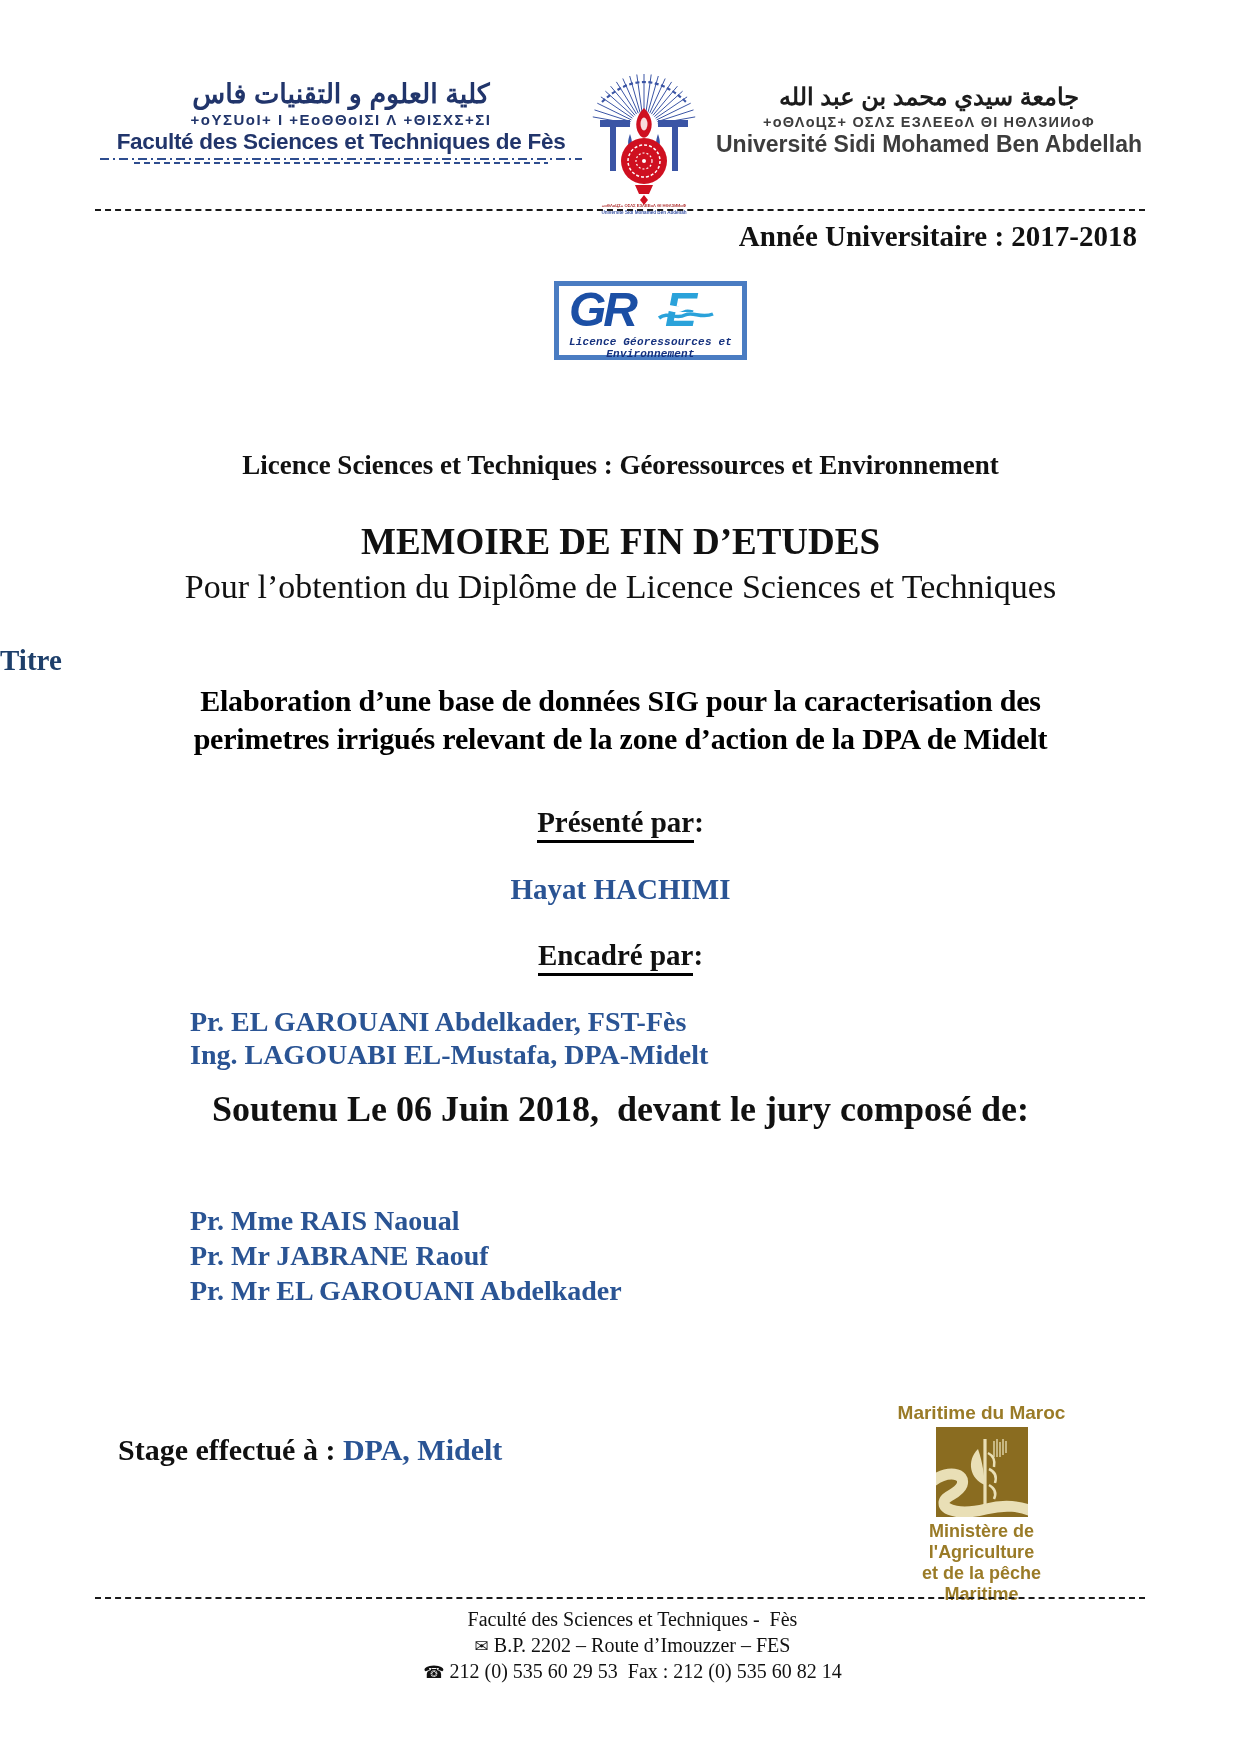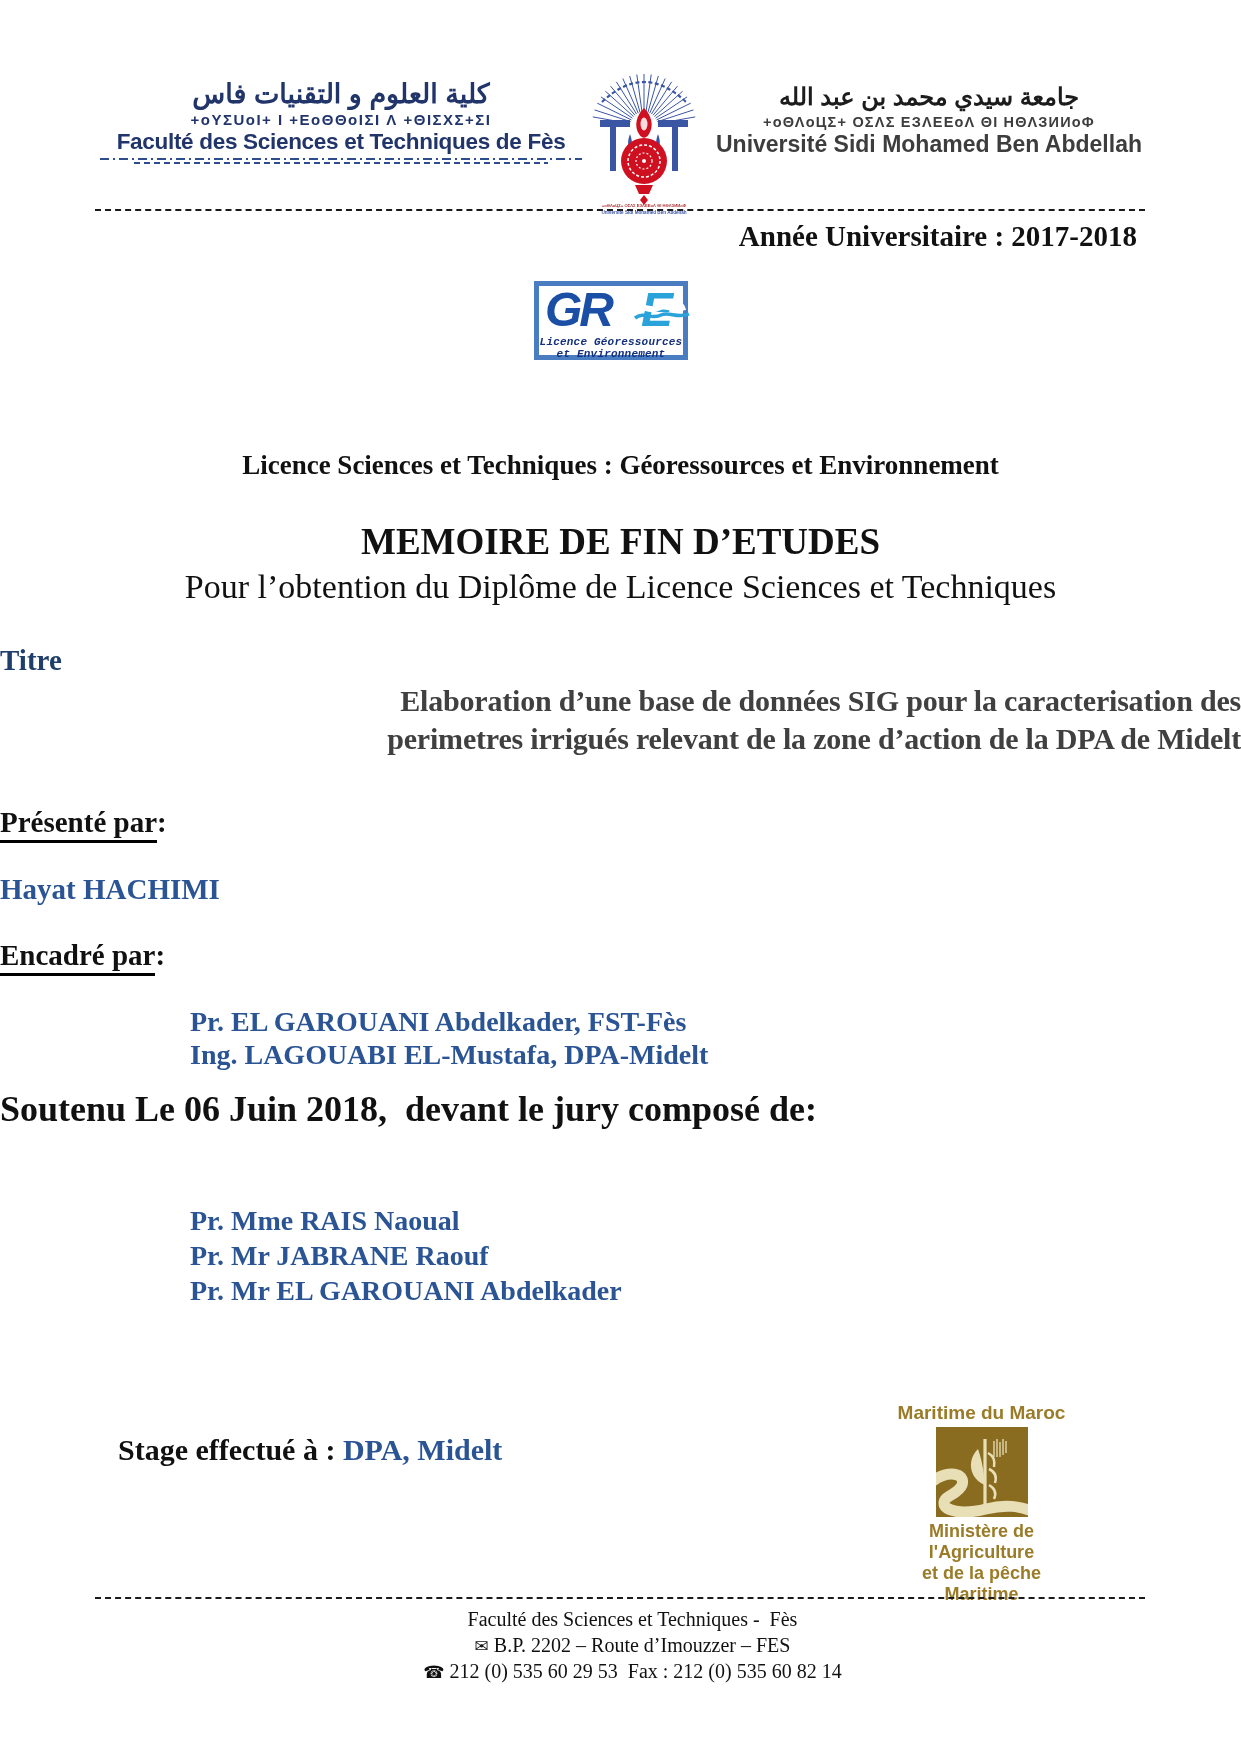--- a/index.html
+++ b/index.html
@@ -24,33 +24,33 @@
 
   .emblem{position:absolute;left:588px;top:56px;width:112px;height:160px;}
 
   .sep{position:absolute;left:95px;width:1050px;border-top:2px dashed #1a1a1a;}
   .sep1{top:209px;}
   .sepfoot{top:1597px;}
 
   .annee{position:absolute;top:220px;right:104px;font-size:29px;font-weight:bold;}
 
   
-  .gre{position:absolute;left:534px;top:281px;width:154px;height:79px;box-sizing:border-box;
+  .gre{position:absolute;left:554px;top:281px;width:193px;height:79px;box-sizing:border-box;
        border:5px solid #4a7cc2;background:#fff;text-align:center;}
   .gre-caption{font-size:11px;font-weight:bold;font-style:italic;color:#15317e;
        font-family:Liberation Mono, monospace;letter-spacing:0.2px;margin-top:0px;}
 
   
   .degree{position:absolute;top:450px;left:0;width:100%;text-align:center;font-size:27px;font-weight:bold;}
   .memoire{position:absolute;top:520px;left:0;width:100%;text-align:center;font-size:37px;font-weight:bold;}
   .subtitle{position:absolute;top:568px;left:0;width:100%;text-align:center;font-size:34px;}
   .titre{position:absolute;top:644px;left:0;width:100%;text-align:left;font-size:29px;font-weight:bold;color:#1e3f6a;}
-  .thesis{position:absolute;top:682px;left:0;width:100%;text-align:right;font-size:30px;font-weight:bold;
-          color:#404040;line-height:38px;letter-spacing:-0.2px;}
-  .center-line{position:absolute;left:0;width:100%;}
+  .thesis{position:absolute;top:682px;left:0;width:100%;text-align:center;font-size:30px;font-weight:bold;
+          color:#000000;line-height:38px;letter-spacing:-0.2px;}
+  .center-line{position:absolute;left:0;width:100%;text-align:center;}
   .presente{top:806px;font-size:29px;font-weight:bold;}
   .hayat{top:873px;font-size:29px;font-weight:bold;color:#2a5494;}
   .encadre{top:939px;font-size:29px;font-weight:bold;}
   .ulabel{display:inline-block;border-bottom:3.5px solid #000;padding-bottom:1px;}
   .supervisors{position:absolute;left:190px;top:1005px;font-size:28px;font-weight:bold;color:#2a5494;line-height:33px;}
   .soutenu{top:1088px;font-size:36px;font-weight:bold;}
   .jury{position:absolute;left:190px;top:1203px;font-size:28px;font-weight:bold;color:#2a5494;line-height:35px;}
 
   .stage{position:absolute;left:118px;top:1433px;font-size:30px;font-weight:bold;}
   .stage .val{color:#2a5494;}

